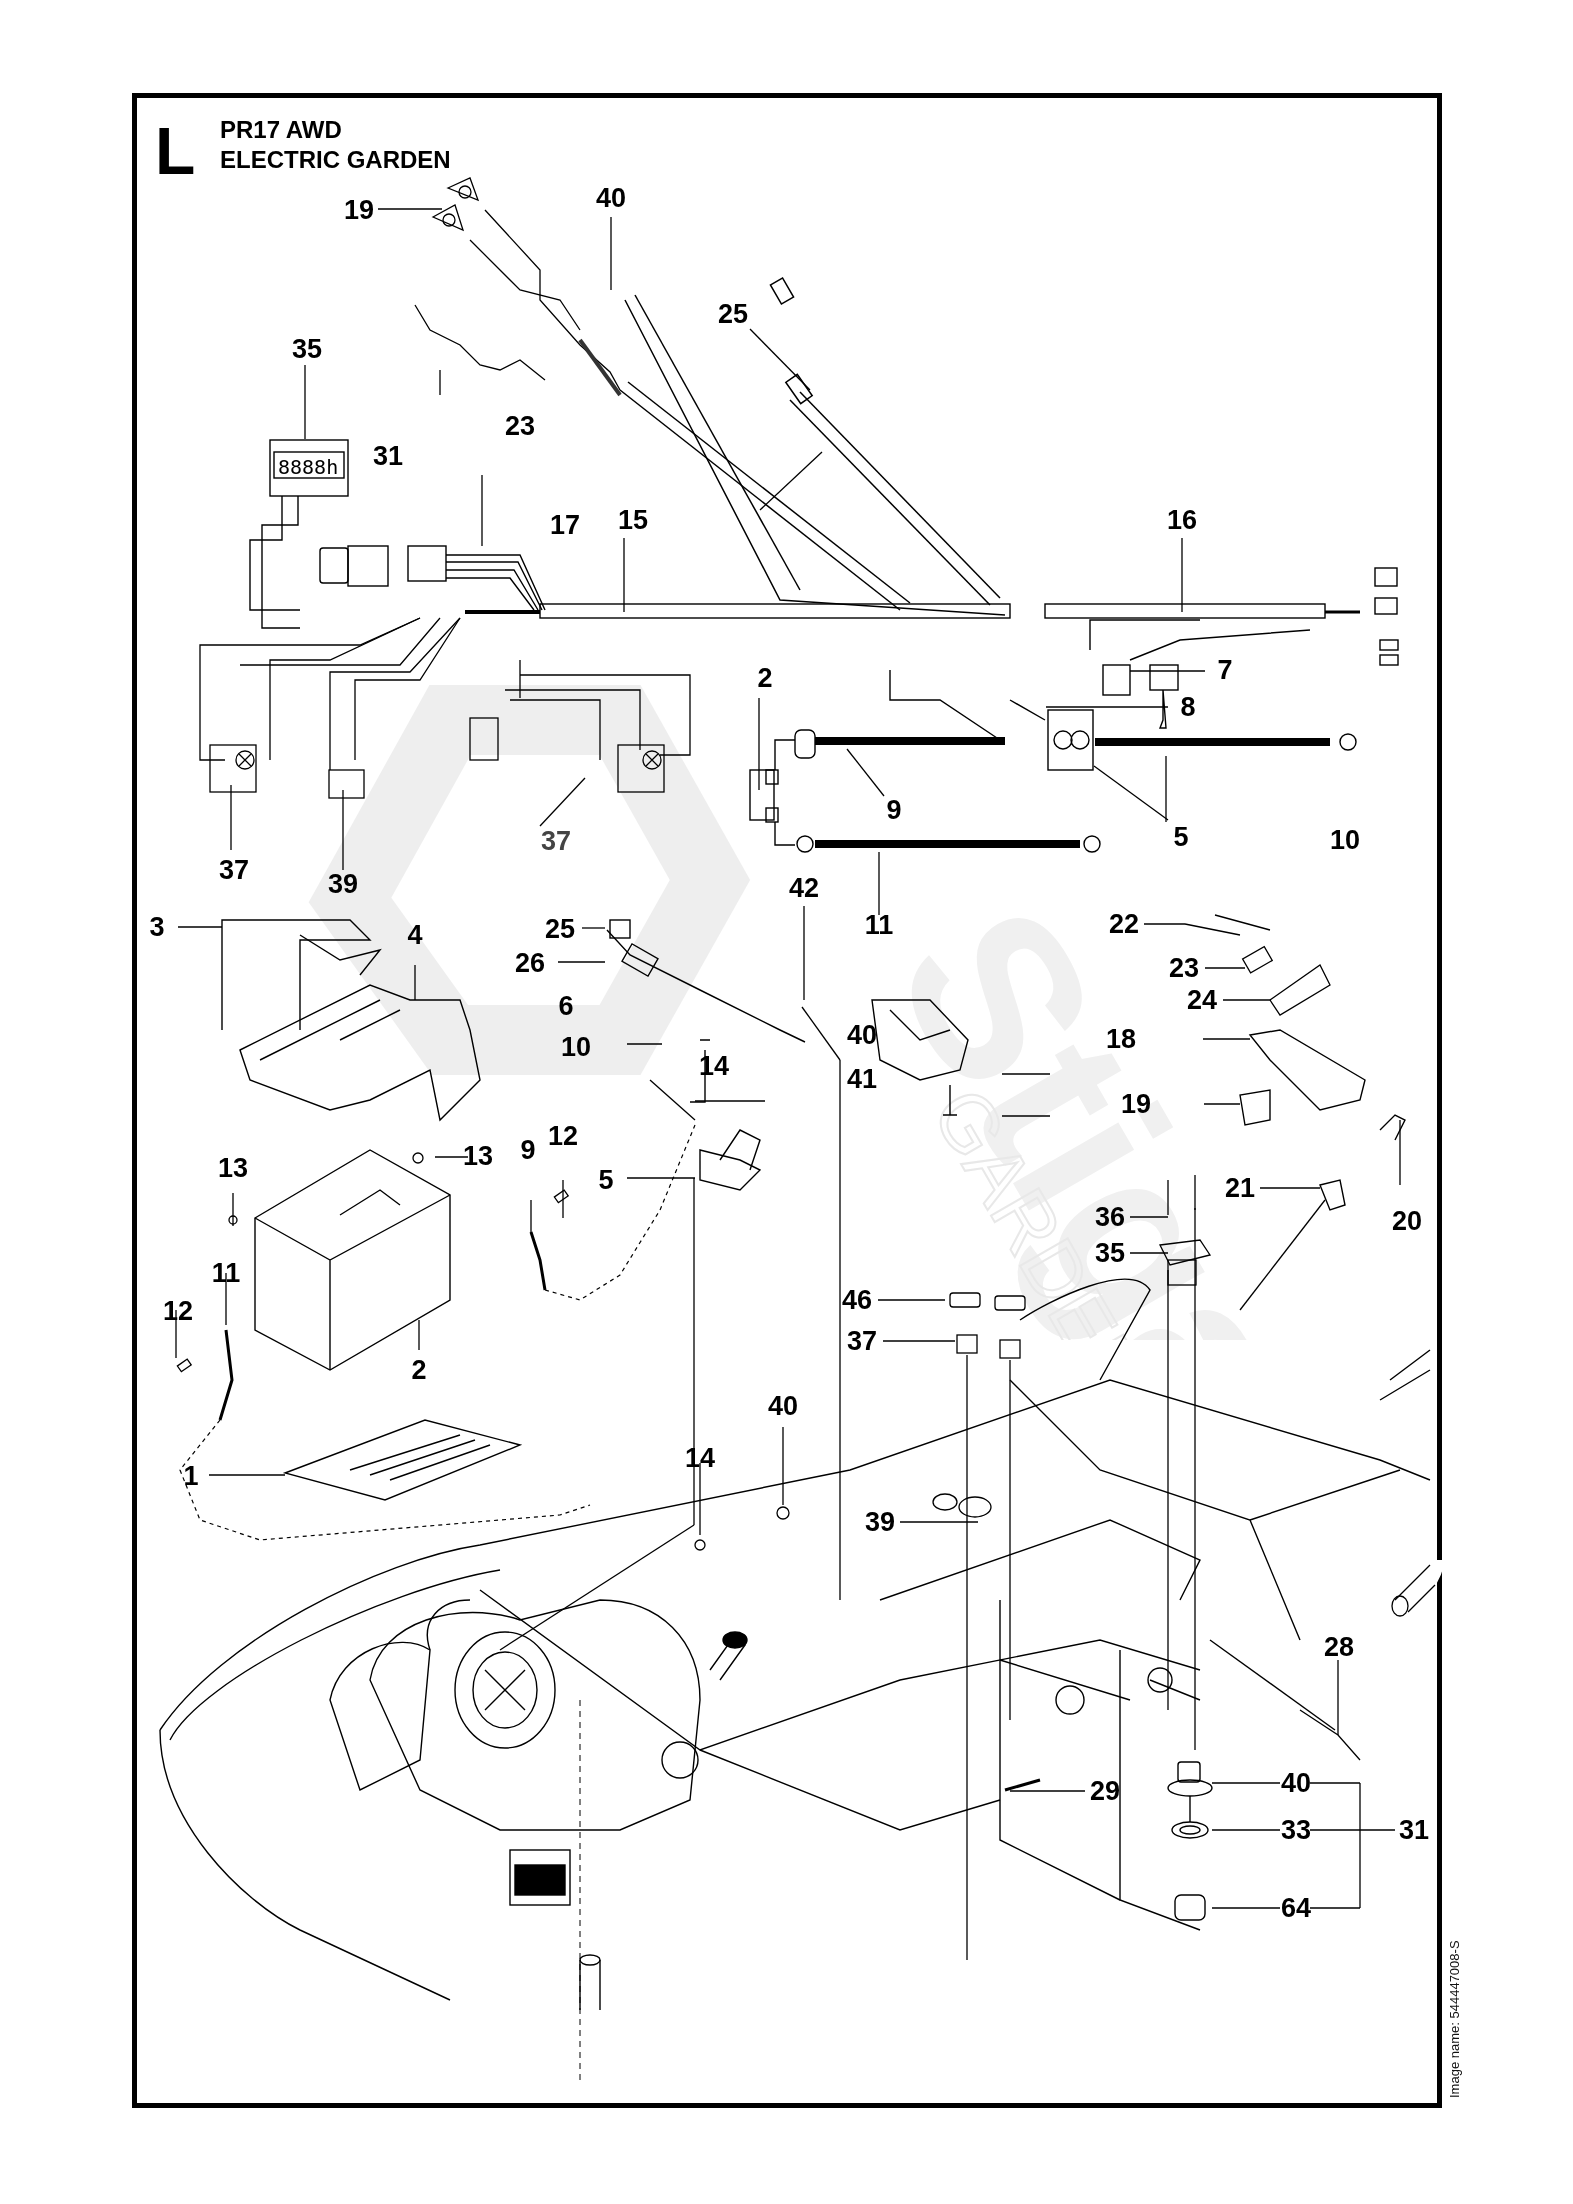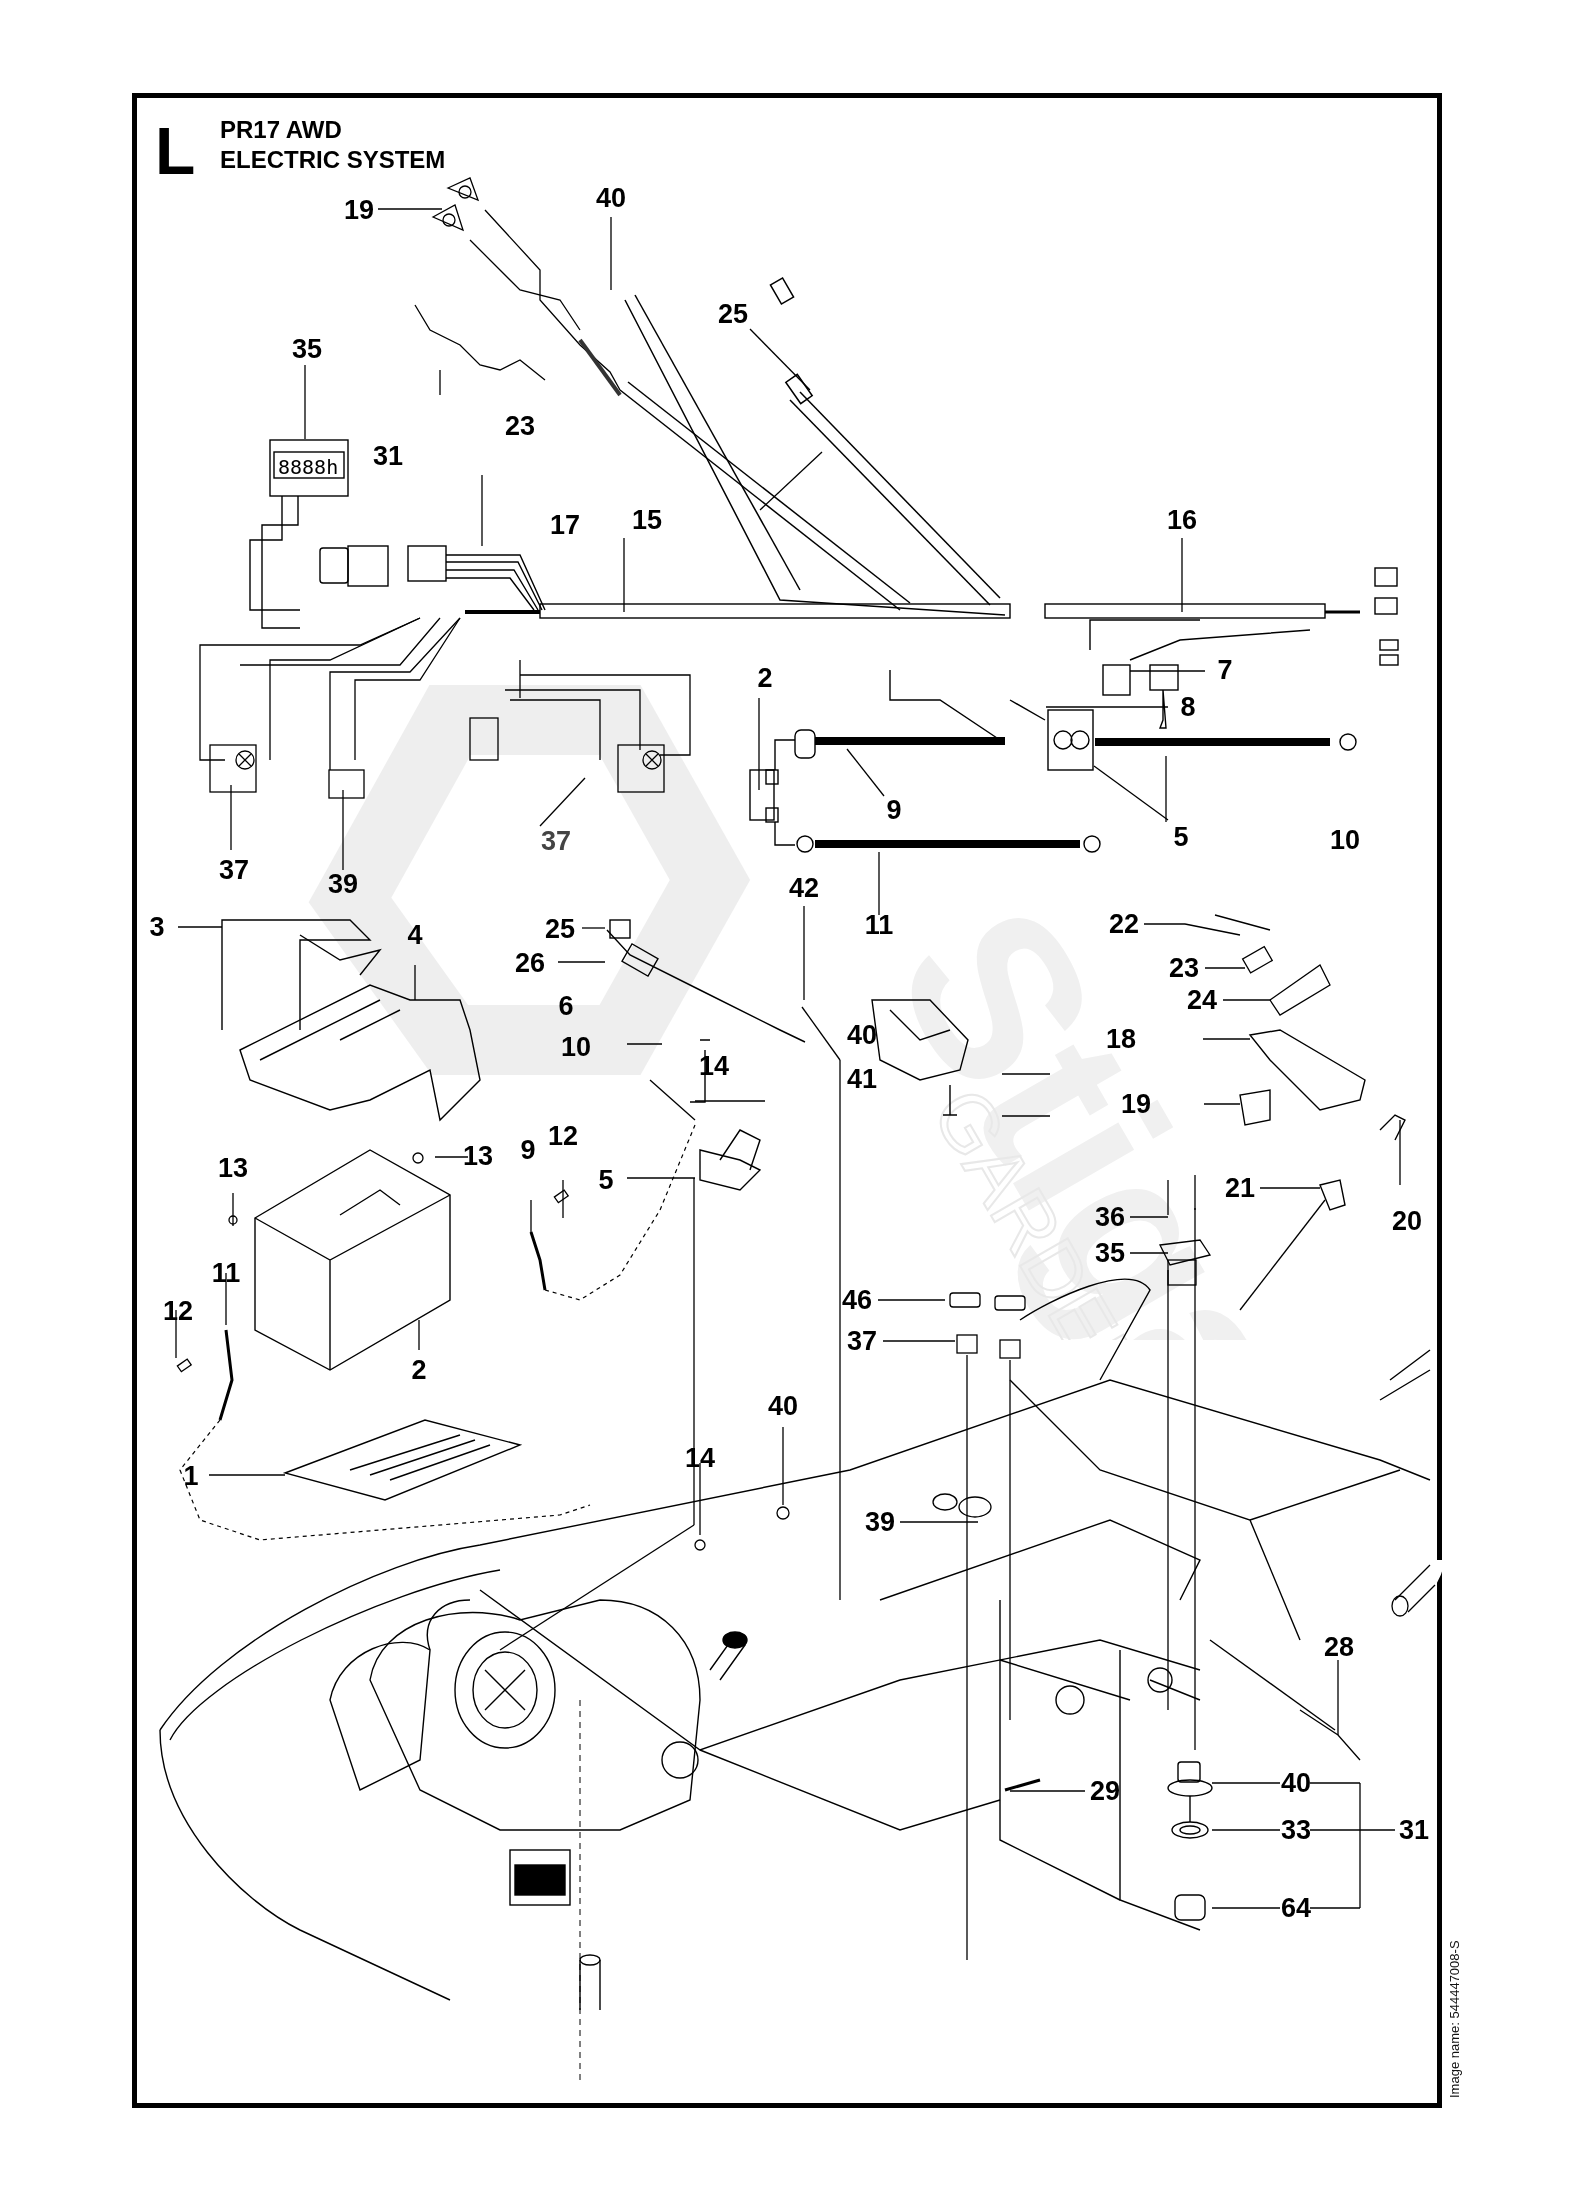--- a/index.html
+++ b/index.html
@@ -22,21 +22,21 @@
                pointer-events: none; }
 </style>
 </head>
 <body>
 
 <div class="frame"></div>
 
 <div class="section-letter">L</div>
 <div class="title">
   <div>PR17 AWD</div>
-  <div>ELECTRIC SYSTEM</div>
+  <div>ELECTRIC GARDEN</div>
 </div>
 
 <svg class="watermark" viewBox="0 0 1100 700">
   <g fill="none" stroke="#ececec" stroke-width="70" stroke-linecap="round" opacity="0.9">
     <path d="M60 260 L160 80 L330 80 L420 240 L330 400 L160 400 Z"></path>
   </g>
   <text x="600" y="330" transform="rotate(60 600 330)" font-family="Liberation Sans, sans-serif" font-size="230" font-weight="bold" fill="#f0f0f0">Stiga</text>
   <text x="640" y="470" transform="rotate(60 640 470)" font-family="Liberation Sans, sans-serif" font-size="80" fill="none" stroke="#e8e8e8" stroke-width="2">GARDEN</text>
 </svg>
 
@@ -334,21 +334,21 @@
   </g>
 </svg>
 
 <div class="callout" style="left:359px;top:210px">19</div>
 <div class="callout" style="left:611px;top:198px">40</div>
 <div class="callout" style="left:733px;top:314px">25</div>
 <div class="callout" style="left:307px;top:349px">35</div>
 <div class="callout" style="left:520px;top:426px">23</div>
 <div class="callout" style="left:388px;top:456px">31</div>
 <div class="callout" style="left:565px;top:525px">17</div>
-<div class="callout" style="left:647px;top:520px">15</div>
+<div class="callout" style="left:633px;top:520px">15</div>
 <div class="callout" style="left:1182px;top:520px">16</div>
 <div class="callout" style="left:765px;top:678px">2</div>
 <div class="callout" style="left:1225px;top:670px">7</div>
 <div class="callout" style="left:1188px;top:707px">8</div>
 <div class="callout" style="left:894px;top:810px">9</div>
 <div class="callout" style="left:1181px;top:837px">5</div>
 <div class="callout" style="left:1345px;top:840px">10</div>
 <div class="callout" style="left:879px;top:925px">11</div>
 <div class="callout" style="left:234px;top:870px">37</div>
 <div class="callout" style="left:343px;top:884px">39</div>

